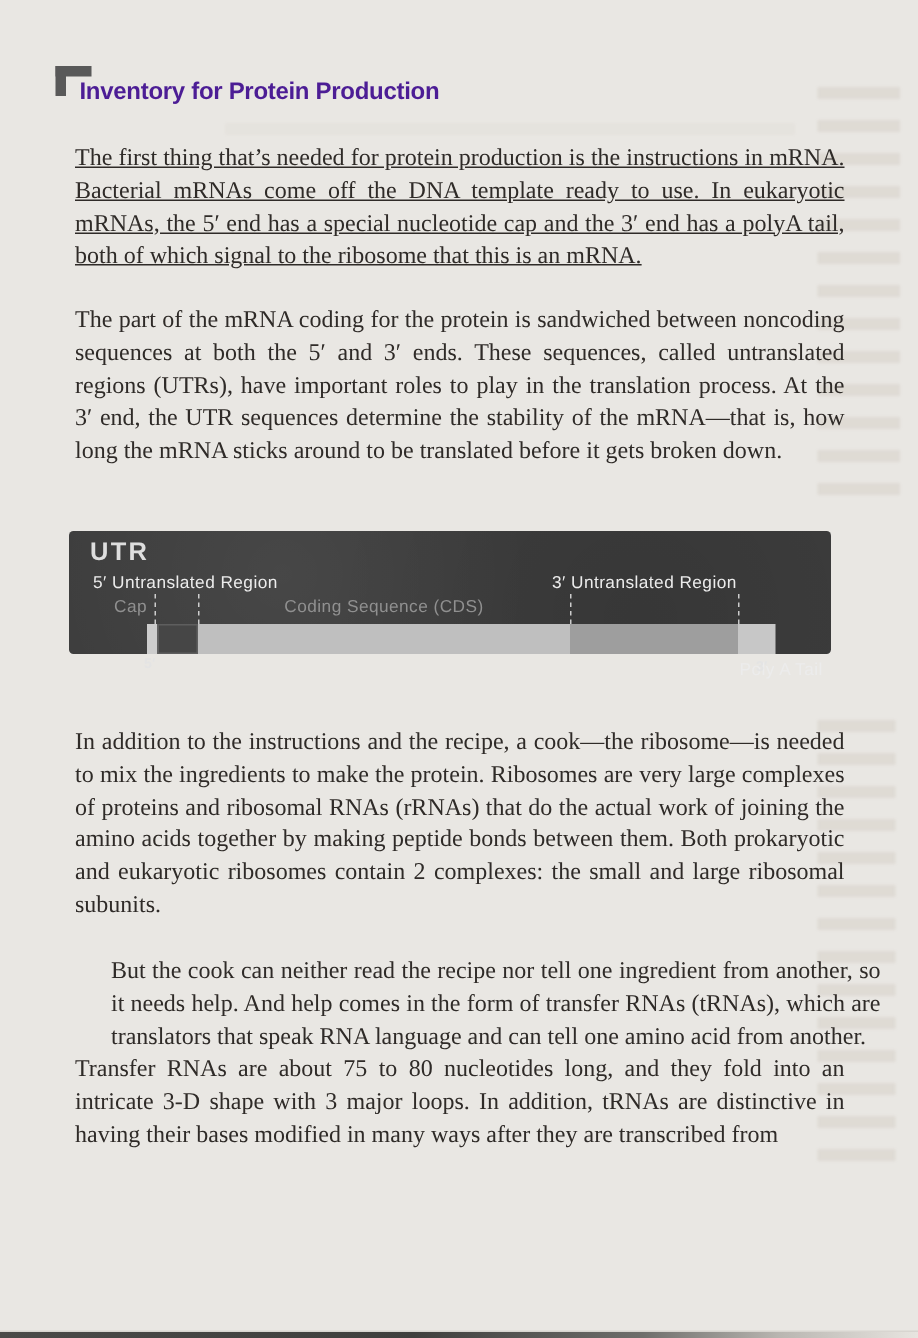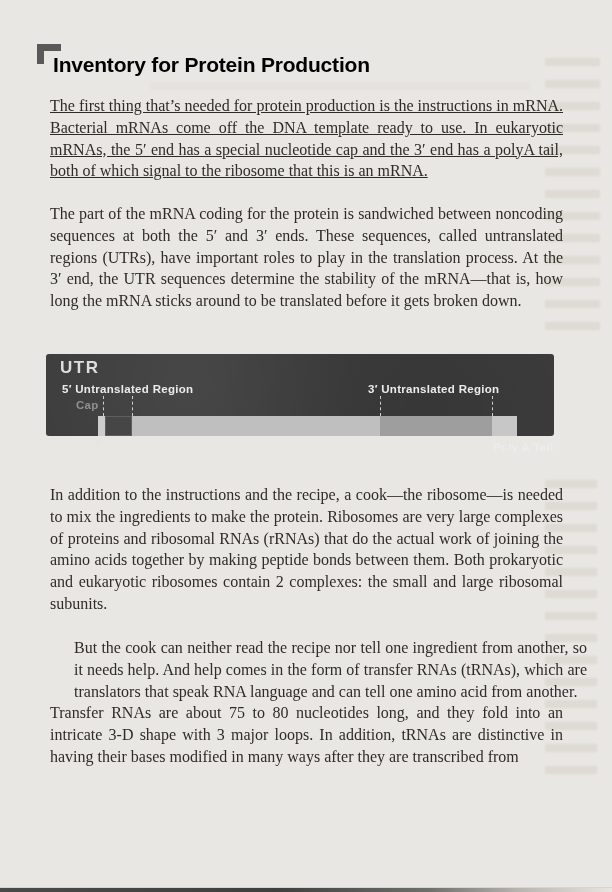--- a/index.html
+++ b/index.html
@@ -28,22 +28,22 @@
   
   .corner-bracket{
     position:absolute;left:37px;top:44px;
     width:24px;height:20px;
     border-top:7px solid var(--accent-bracket);
     border-left:7px solid var(--accent-bracket);
   }
   h1.title{
     position:absolute;left:53px;top:53px;width:500px;
     font-family:"Liberation Sans", sans-serif;
-    font-size:21px;font-weight:bold;letter-spacing:-0.2px;
-    color:#000000;
+    font-size:16px;font-weight:bold;letter-spacing:-0.2px;
+    color:#4c1d95;
   }
   
   .para{
     position:absolute;left:50px;width:513px;
     font-size:16px;line-height:21.8px;
     text-align:justify;
     color:var(--text);
   }
   .p1{top:95px;text-decoration:underline;}
   .p2{top:203px;}
@@ -61,21 +61,21 @@
     border-radius:3px;
     font-family:"Liberation Sans", sans-serif;
   }
   .diagram .d-title{
     position:absolute;left:14px;top:4px;
     font-size:17px;font-weight:bold;letter-spacing:1.5px;
     color:#dedede;
   }
   .d-label{
     position:absolute;
-    font-size:11.5px;font-weight:bold;letter-spacing:0.3px;
+    font-size:11.5px;font-weight:normal;letter-spacing:0.3px;
     white-space:nowrap;
   }
   .d-light{color:var(--label-light);}
   .d-gray{color:var(--label-gray);}
   .lbl-utr5{left:16px;top:29px;}
   .lbl-utr3{left:322px;top:29px;}
   .lbl-cap{left:30px;top:45px;}
   .lbl-cds{left:86px;top:45px;width:248px;text-align:center;}
   .lbl-polya{left:447px;top:43px;margin-top:44px;}
   .dash{
@@ -152,20 +152,21 @@
   <p class="para p1">The first thing that’s needed for protein production is the instructions in mRNA. Bacterial mRNAs come off the DNA template ready to use. In eukaryotic mRNAs, the 5′ end has a special nucleotide cap and the 3′ end has a polyA tail, both of which signal to the ribosome that this is an mRNA.</p>
   <p class="para p2">The part of the mRNA coding for the protein is sandwiched between noncoding sequences at both the 5′ and 3′ ends. These sequences, called untranslated regions (UTRs), have important roles to play in the translation process. At the 3′ end, the UTR sequences determine the stability of the mRNA—that is, how long the mRNA sticks around to be translated before it gets broken down.</p>
 
   <figure class="diagram">
     <div class="d-title">UTR</div>
 
     <span class="d-label d-light lbl-utr5">5′ Untranslated Region</span>
     <span class="d-label d-light lbl-utr3">3′ Untranslated Region</span>
 
     <span class="d-label d-gray lbl-cap">Cap</span>
+    <span class="d-label d-gray lbl-cds">Coding Sequence (CDS)</span>
     <span class="d-label d-light lbl-polya">Poly A Tail</span>
 
     <div class="dash dash-1"></div>
     <div class="dash dash-2"></div>
     <div class="dash dash-3"></div>
     <div class="dash dash-4"></div>
 
     <div class="bar">
       <div class="seg seg-cap"></div>
       <div class="seg seg-utr5"></div>

